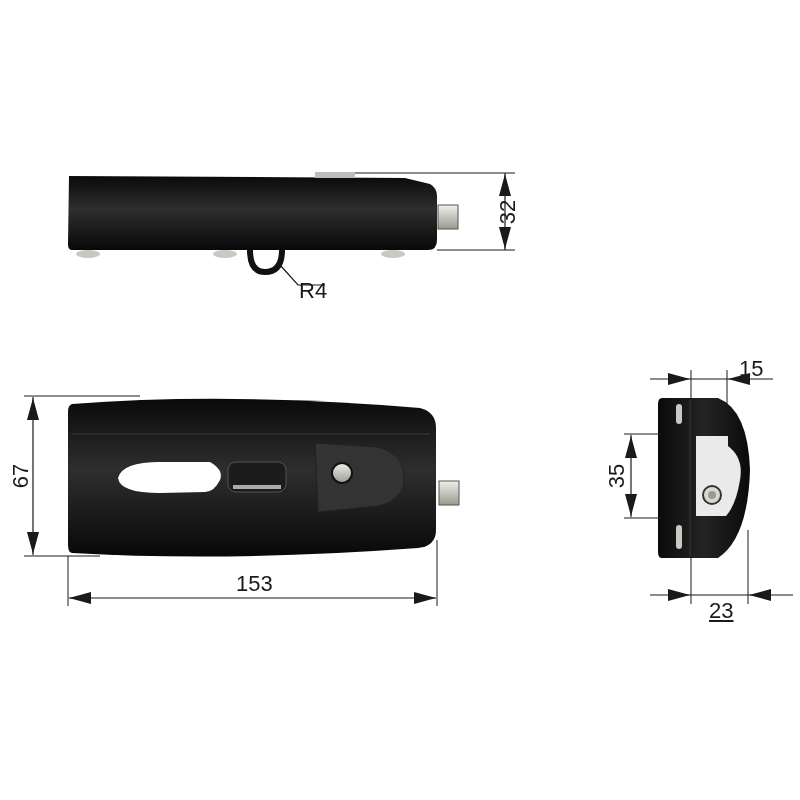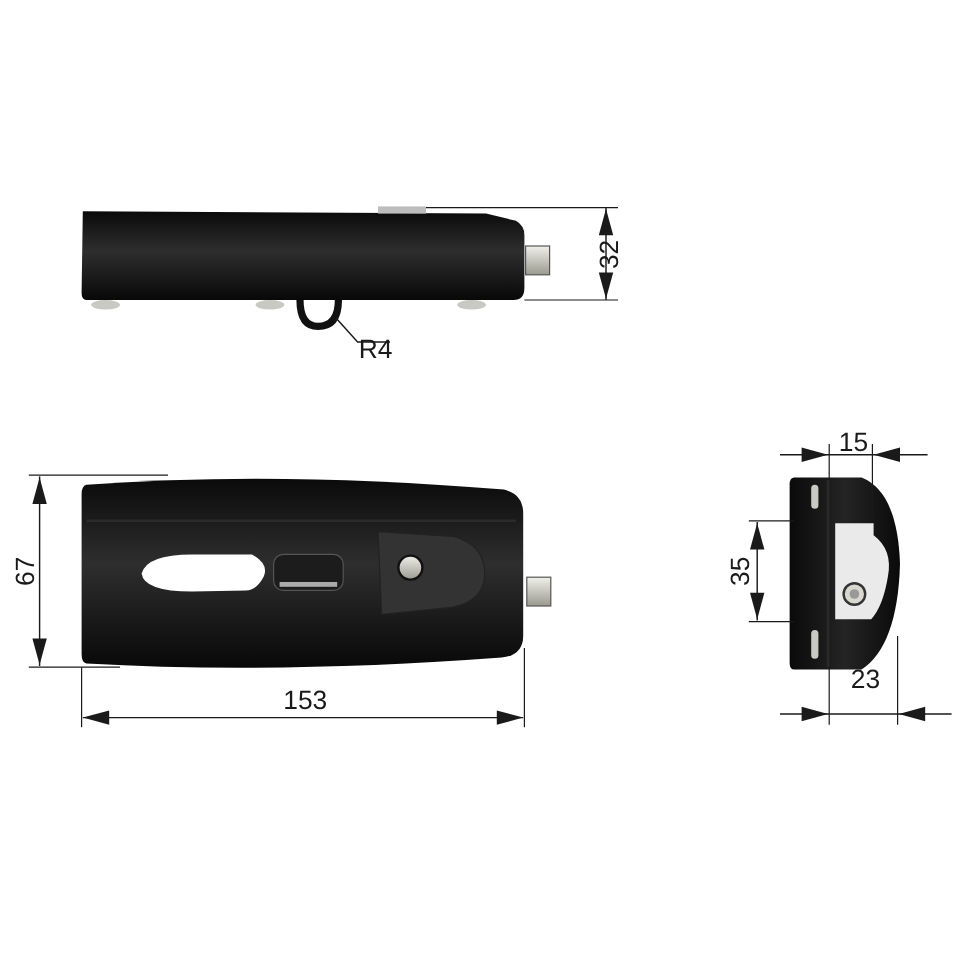--- a/index.html
+++ b/index.html
@@ -105,15 +105,15 @@
     <line x1="650" y1="595" x2="793" y2="595" stroke="#1a1a1a" stroke-width="1.2"></line>
     <polygon points="690,595 668,589 668,601" fill="#1a1a1a"></polygon>
     <polygon points="749,595 771,589 771,601" fill="#1a1a1a"></polygon>
   </g>
 </svg>
 
 <div class="dim-label rot" style="left:496px; top:201px;">32</div>
 <div class="dim-label" style="left:299px; top:280px;">R4</div>
 <div class="dim-label rot" style="left:9px; top:465px;">67</div>
 <div class="dim-label" style="left:236px; top:573px;">153</div>
-<div class="dim-label" style="left:699px; top:358px;">15</div>
+<div class="dim-label" style="left:739px; top:358px;">15</div>
 <div class="dim-label rot" style="left:605px; top:465px;">35</div>
-<div class="dim-label" style="left:709px; top:555px;">23</div>
+<div class="dim-label" style="left:709px; top:600px;text-decoration:underline;">23</div>
 
 </body></html>

